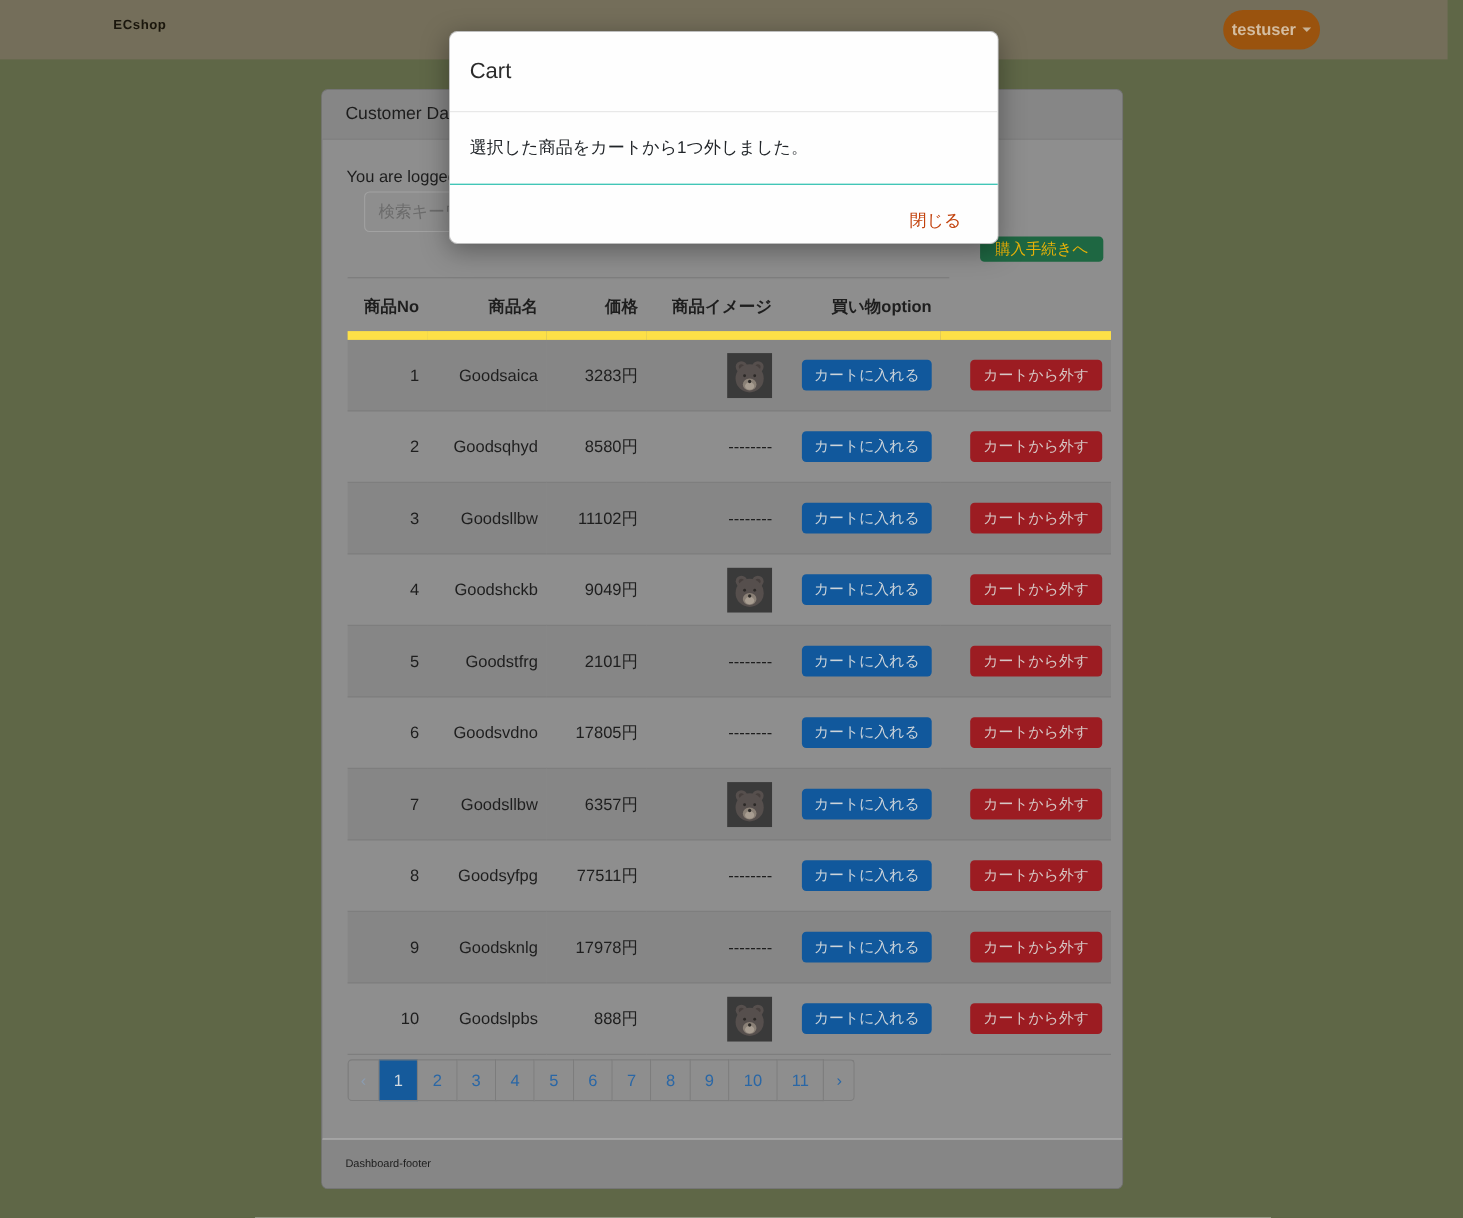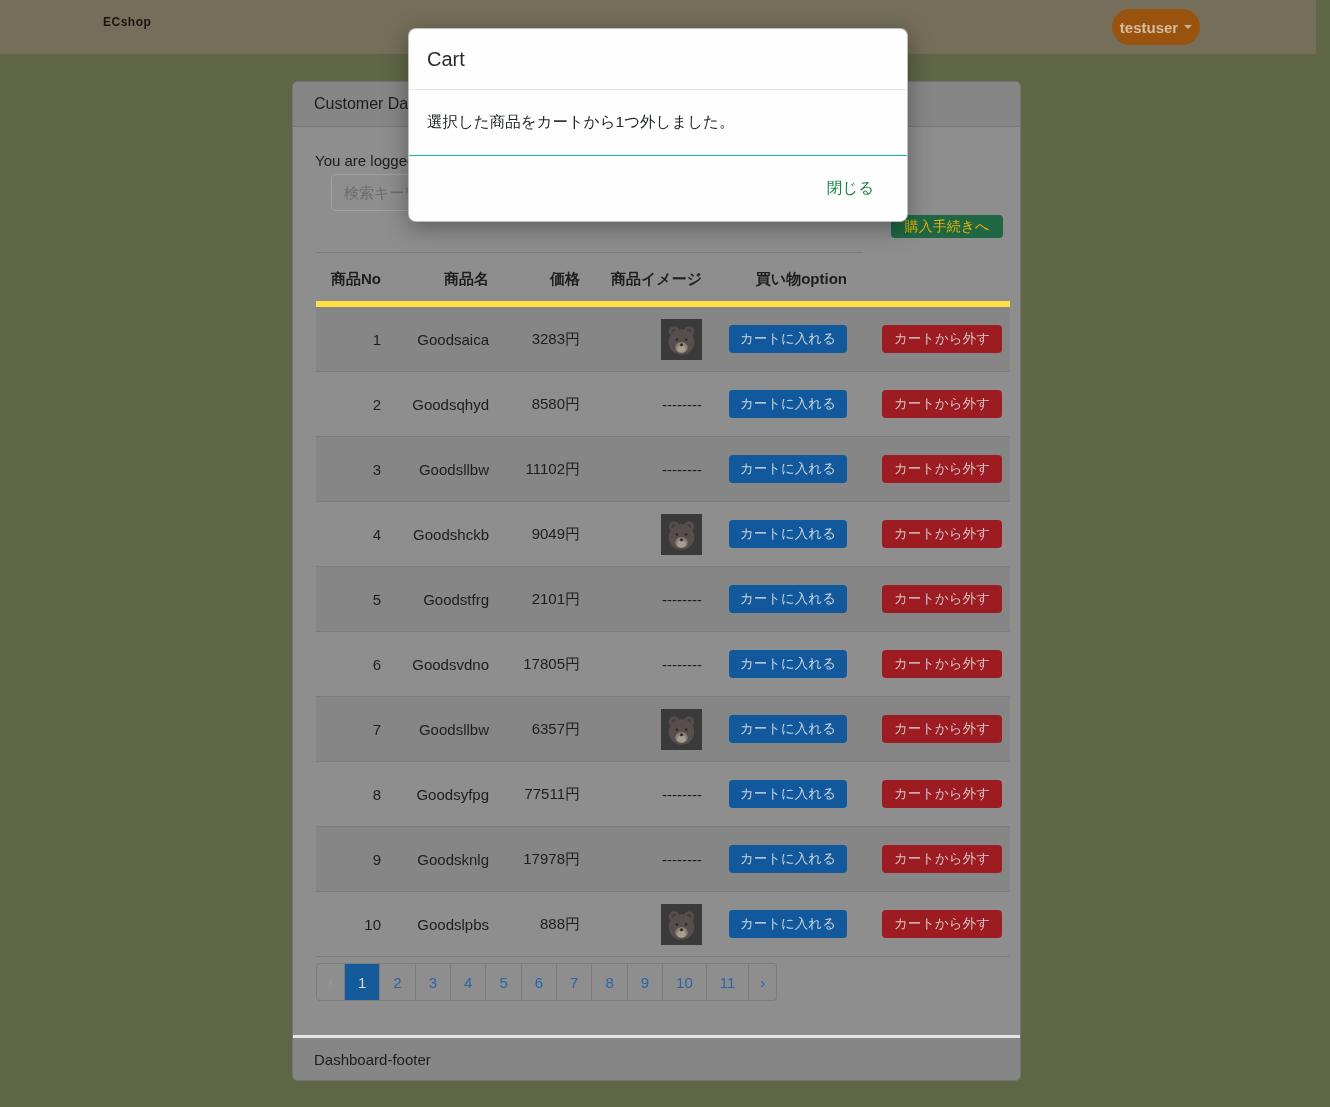--- a/index.html
+++ b/index.html
@@ -12,57 +12,57 @@
   .brand{position:absolute;left:103px;top:15px;font-size:12px;font-weight:700;color:#1a160c;letter-spacing:.5px;cursor:pointer;}
   .user-pill{position:absolute;left:1112px;top:9px;width:88px;height:36px;border-radius:18px;background:#9a530e;
     color:#d4bda1;font-size:15px;font-weight:700;border:none;display:flex;align-items:center;justify-content:center;gap:6px;cursor:pointer;
     font-family:inherit;}
   .caret{width:0;height:0;border-left:4px solid transparent;border-right:4px solid transparent;border-top:4px solid #c8b296;}
   
   .card{position:absolute;left:292px;top:81px;width:729px;height:1000px;background:#8e8e8e;
     border:1px solid #757575;border-radius:6px;box-sizing:border-box;}
   .card-header{height:45px;background:#868686;border-bottom:1px solid #787878;border-radius:5px 5px 0 0;
     display:flex;align-items:center;padding:0 21px;font-size:16px;color:#1d1d1d;box-sizing:border-box;}
-  .card-footer{position:absolute;bottom:0;left:0;width:100%;height:45px;background:#868686;border-top:3px solid #e5e5e5;
-    border-radius:0 0 5px 5px;display:flex;align-items:center;padding:0 21px;font-size:15px;color:#1d1d1d;box-sizing:border-box;}
+  .card-footer{position:absolute;bottom:0;left:0;width:100%;height:45px;background:#868686;border-top:1px solid #e5e5e5;
+    border-radius:0 0 5px 5px;display:flex;align-items:center;padding:0 21px;font-size:10px;color:#1d1d1d;box-sizing:border-box;}
   .logged-text{position:absolute;left:22px;top:70px;font-size:15px;color:#1d1d1d;}
   .search-input{position:absolute;left:38px;top:92px;width:256px;height:37px;box-sizing:border-box;background:#8e8e8e;
     border:1px solid #a2a2a2;border-radius:5px;padding:0 12px;font-size:15px;color:#2a2a2a;font-family:inherit;}
   .search-input::placeholder{color:#6c6c6c;}
   .checkout-btn{position:absolute;left:598px;top:133px;width:112px;height:23px;background:#1e6742;color:#eab308;
     border:none;border-radius:4px;font-size:14px;cursor:pointer;font-family:inherit;}
   .hr{position:absolute;left:23px;top:170px;width:547px;height:1px;background:#7b7b7b;}
   
   table.products{position:absolute;left:23px;top:175px;width:694px;border-collapse:collapse;table-layout:fixed;color:#1e1e1e;}
-  table.products th{height:44px;text-align:right;font-size:15px;font-weight:700;border-bottom:6px solid #fde047;
+  table.products th{height:44px;text-align:right;font-size:15px;font-weight:700;border-bottom:8px solid #fde047;
     padding:0 8px 0 0;vertical-align:middle;}
   table.products td{height:64px;text-align:right;font-size:15px;border-bottom:1px solid #7d7d7d;
     padding:0 8px 0 0;vertical-align:middle;}
   table.products tr.striped td{background:rgba(0,0,0,0.05);}
   .btn-add{background:#11589c;color:#ccd4da;border:none;border-radius:4px;font-size:13.5px;padding:5px 11px;cursor:pointer;font-family:inherit;}
   .btn-remove{background:#9c1c22;color:#d6c7c5;border:none;border-radius:4px;font-size:13.5px;padding:5px 12px;cursor:pointer;font-family:inherit;}
   .goods-img{display:inline-block;vertical-align:middle;}
   
   .pagination{position:absolute;left:23px;top:881px;display:flex;height:38px;}
   .page-item{box-sizing:border-box;border:1px solid #7c7c7c;border-left:none;background:#8e8e8e;color:#2a67a6;
     font-size:15px;display:flex;align-items:center;justify-content:center;padding:0 13px;cursor:pointer;user-select:none;}
   .page-item:first-child{border-left:1px solid #7c7c7c;border-radius:4px 0 0 4px;}
   .page-item:last-child{border-radius:0 4px 4px 0;}
   .page-item.active{background:#155a9b;color:#d3dae0;}
   .page-item.prev{color:#8b9cb0;padding:0 11px;}
   .page-item.next{color:#2a67a6;padding:0 11px;}
   
   .modal{position:absolute;left:408px;top:28px;width:500px;height:194px;background:#fefefe;
     border:1px solid rgba(0,0,0,0.25);border-radius:8px;box-sizing:border-box;box-shadow:0 6px 24px rgba(0,0,0,0.35);}
-  .modal-header{height:61px;border-bottom:1px solid #e6e6e6;display:flex;align-items:center;padding:0 18px;box-sizing:border-box;}
+  .modal-header{height:73px;border-bottom:1px solid #e6e6e6;display:flex;align-items:center;padding:0 18px;box-sizing:border-box;}
   .modal-title{font-size:20px;color:#2b2b2b;}
   .modal-body{height:66px;border-bottom:1px solid #14b8a6;display:flex;align-items:center;padding:0 18px;
     font-size:15.5px;color:#212529;box-sizing:border-box;}
   .modal-footer{height:64px;display:flex;align-items:center;justify-content:flex-end;padding:0 21px;box-sizing:border-box;}
-  .close-btn{background:transparent;border:none;font-size:15.5px;color:#15803d;padding:6px 12px;cursor:pointer;font-family:Liberation Sans, sans-serif;}
+  .close-btn{background:transparent;border:none;font-size:15.5px;color:#c2410c;padding:6px 12px;cursor:pointer;font-family:Liberation Sans, sans-serif;}
 </style>
 </head>
 <body>
 
 <div class="root">
 
   <div class="navbar">
     <div class="brand">ECshop</div>
     <button class="user-pill">
       <span>testuser</span>

